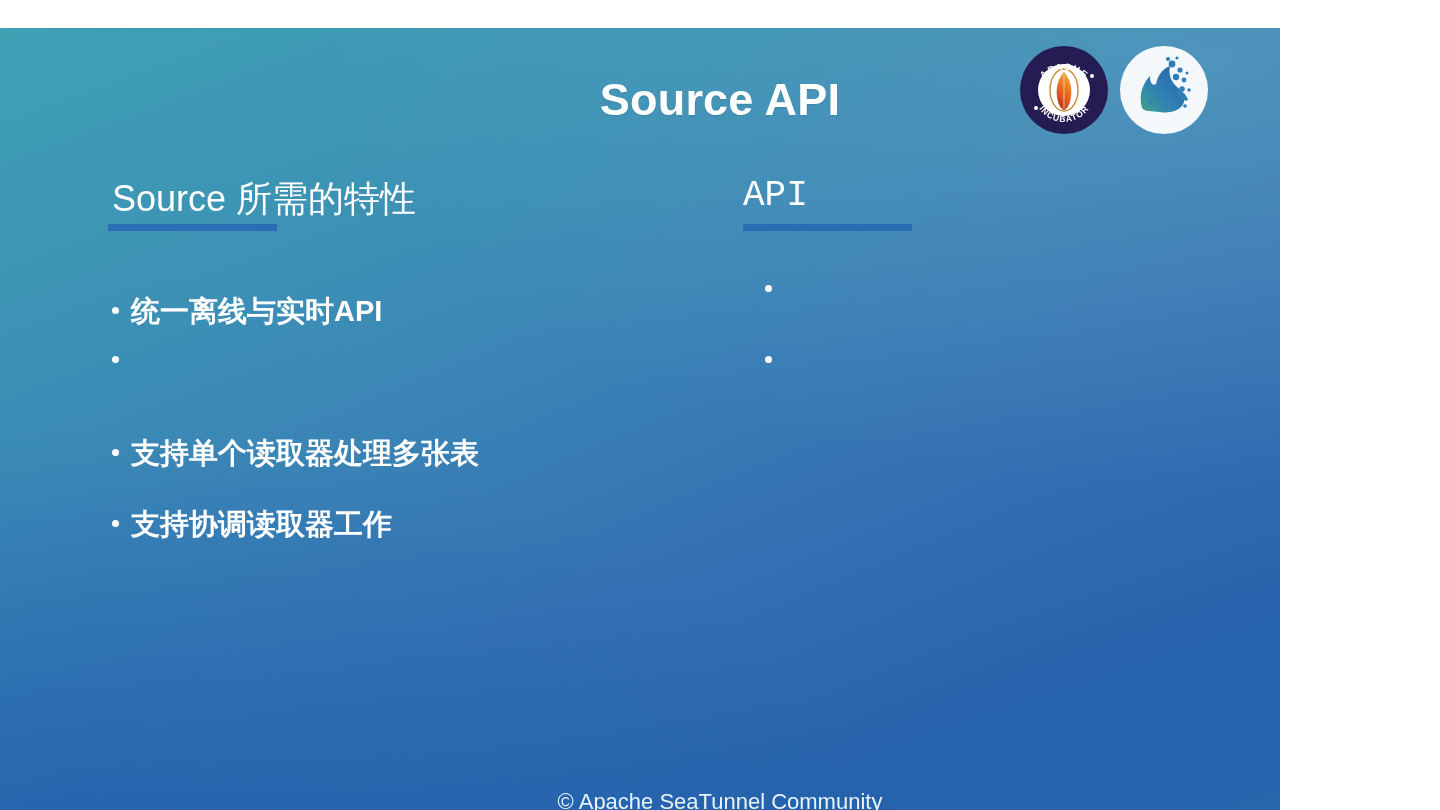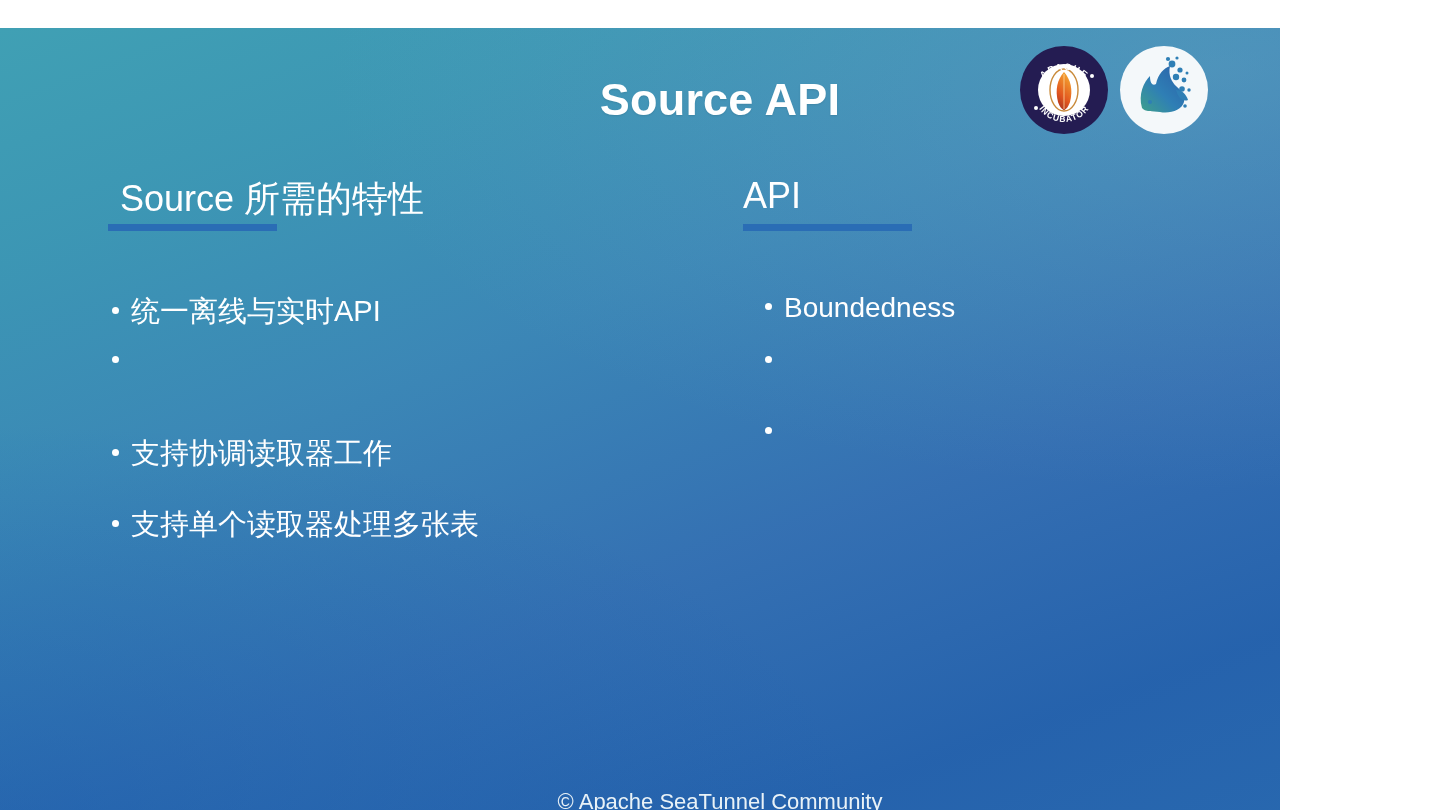--- a/index.html
+++ b/index.html
@@ -83,33 +83,33 @@
   .logo-seatunnel { background:#f4f8fa; }
 
   
   .col-head {
     position:absolute;
     font-size:36px;
     color:#ffffff;
     font-weight:normal;
     white-space:nowrap;
   }
-  .col-head.left  { left:120px; top:147px; }
-  .col-head.right { left:743px; top:147px; }
+  .col-head.left  { left:112px; top:147px; }
+  .col-head.right { left:743px; top:147px;font-family:Liberation Mono, monospace; }
 
   .head-rule {
     position:absolute;
     height:7px; width:169px;
     background:#2a6db5;
   }
   .head-rule.left  { left:108px; top:196px; }
   .head-rule.right { left:743px; top:196px; }
 
   
-  .bullets { position:absolute; }
+  .bullets { position:absolute;font-weight:bold; }
   .bullets.left  { left:112px; top:264px; width:560px; }
   .bullets.right { left:765px; top:264px; width:620px; }
 
   .bullet-item {
     display:flex;
     align-items:baseline;
     height:71px;
     color:#ffffff;
     white-space:nowrap;
   }
@@ -208,38 +208,34 @@
     <div class="bullets left">
       <div class="bullet-item">
         <span class="bullet-dot"></span>
         <span class="bullet-text">统一离线与实时API</span>
       </div>
       <div class="bullet-item">
         <span class="bullet-dot"></span>
       </div>
       <div class="bullet-item">
         <span class="bullet-dot"></span>
+        <span class="bullet-text">支持单个读取器处理多张表</span>
+      </div>
+      <div class="bullet-item">
+        <span class="bullet-dot"></span>
         <span class="bullet-text">支持协调读取器工作</span>
-      </div>
-      <div class="bullet-item">
-        <span class="bullet-dot"></span>
-        <span class="bullet-text">支持单个读取器处理多张表</span>
       </div>
     </div>
 
     <div class="col-head right">API</div>
     <div class="head-rule right"></div>
 
     <div class="bullets right">
       <div class="bullet-item">
         <span class="bullet-dot"></span>
-        <span class="bullet-text">Boundedness</span>
-      </div>
-      <div class="bullet-item">
-        <span class="bullet-dot"></span>
       </div>
       <div class="bullet-item">
         <span class="bullet-dot"></span>
       </div>
     </div>
 
     <div class="footer">© Apache SeaTunnel Community</div>
 
   </div>
 </div>

